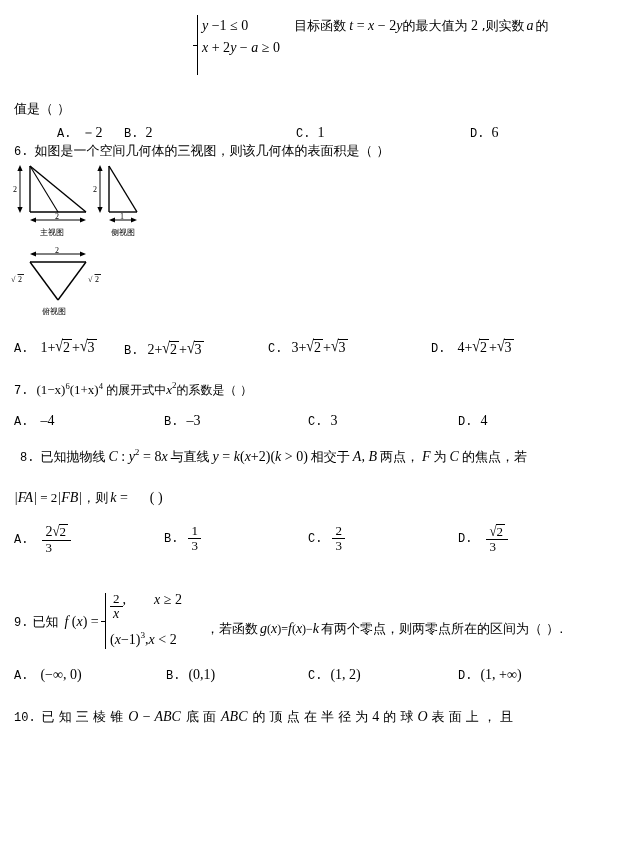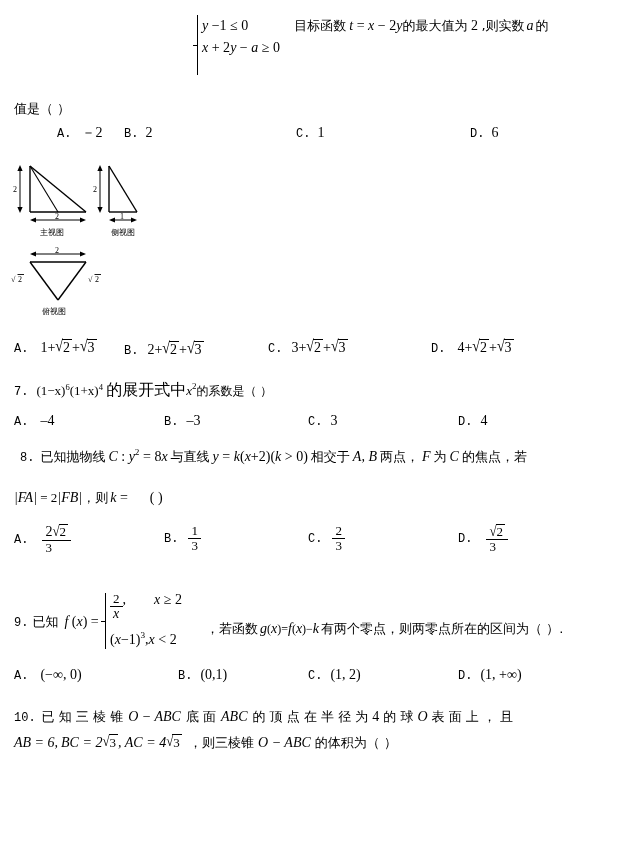--- a/index.html
+++ b/index.html
@@ -168,20 +168,24 @@
   </div>
   <div class="row" style="left:296px; top:123px;">
     <span class="opt-letter">C.</span>
     <span class="opt-val" style="margin-left:3px;">1</span>
   </div>
   <div class="row" style="left:470px; top:123px;">
     <span class="opt-letter">D.</span>
     <span class="opt-val" style="margin-left:3px;">6</span>
   </div>
 
+  <div class="row" style="left:14px; top:141px;">
+    <span class="qnum">6.</span>
+    <span class="cn" style="margin-left:2px;">如图是一个空间几何体的三视图，则该几何体的表面积是（    ）</span>
+  </div>
 
   <div id="three-view-figure">
     <svg width="160" height="170" viewBox="0 0 160 170">
 
       <g>
 
         <line x1="12" y1="6" x2="12" y2="48" stroke="#000" stroke-width="1"></line>
         <polygon points="12,3 9.4,9 14.6,9" fill="#000"></polygon>
         <polygon points="12,51 9.4,45 14.6,45" fill="#000"></polygon>
         <text class="fig-dim" x="5" y="30">2</text>
@@ -268,21 +272,21 @@
     <span class="opt-val" style="margin-left:8px;">
       <span>4</span><span>+</span><span class="sqrt"><span class="radic">√</span><span class="rad-body">2</span></span><span>+</span><span class="sqrt"><span class="radic">√</span><span class="rad-body">3</span></span>
     </span>
   </div>
 
   <div class="row" style="left:14px; top:380px;">
     <span class="qnum">7.</span>
     <span class="mn" style="margin-left:4px; font-size:13px;">
       <span>(1−x)</span><span class="sup">6</span><span>(1+x)</span><span class="sup">4</span>
     </span>
-    <span class="cn" style="font-size:16px;">的展开式中</span><span class="mi" style="font-size:13px;">x</span><span class="sup mn" style="font-size:9px;">2</span><span class="cn" style="font-size:12px;">的系数是（      ）</span>
+    <span class="cn" style="font-size:12px;">的展开式中</span><span class="mi" style="font-size:13px;">x</span><span class="sup mn" style="font-size:9px;">2</span><span class="cn" style="font-size:12px;">的系数是（      ）</span>
   </div>
 
   <div class="row" style="left:14px; top:411px;">
     <span class="opt-letter">A.</span>
     <span class="opt-val" style="margin-left:8px;">–4</span>
   </div>
   <div class="row" style="left:164px; top:411px;">
     <span class="opt-letter">B.</span>
     <span class="opt-val" style="margin-left:4px;">–3</span>
   </div>
@@ -358,37 +362,32 @@
   </div>
 
   <div class="row" style="left:206px; top:619px;">
     <span class="cn">，若函数</span><span class="mn" style="margin:0 2px; font-size:12px;"><span class="mi">g</span>(<span class="mi">x</span>)=<span class="mi">f</span>(<span class="mi">x</span>)−<span class="mi">k</span></span><span class="cn">有两个零点，则两零点所在的区间为（      ）.</span>
   </div>
 
   <div class="row" style="left:14px; top:665px;">
     <span class="opt-letter">A.</span>
     <span class="opt-val" style="margin-left:8px;">(−∞, 0)</span>
   </div>
-  <div class="row" style="left:178px; top:665px;">
+  <div class="row" style="left:166px; top:665px;">
     <span class="opt-letter">B.</span>
     <span class="opt-val" style="margin-left:4px;">(0,1)</span>
   </div>
   <div class="row" style="left:308px; top:665px;">
     <span class="opt-letter">C.</span>
     <span class="opt-val" style="margin-left:4px;">(1, 2)</span>
   </div>
   <div class="row" style="left:458px; top:665px;">
     <span class="opt-letter">D.</span>
     <span class="opt-val" style="margin-left:4px;">(1, +∞)</span>
   </div>
 
   <div class="row" style="left:14px; top:707px;">
     <span class="qnum">10.</span>
     <span class="cn" style="margin-left:2px;">已 知 三 棱 锥</span><span class="mi" style="margin:0 5px;">O − ABC</span><span class="cn">底 面</span><span class="mi" style="margin:0 5px;">ABC</span><span class="cn">的 顶 点 在 半 径 为</span><span class="mn" style="margin:0 4px;">4</span><span class="cn">的 球</span><span class="mi" style="margin:0 4px;">O</span><span class="cn">表 面 上 ， 且</span>
   </div>
 
-  <div class="row" style="left:14px; top:733px;">
-    <span class="mn" style="font-size:13px;">
-      <span class="mi">AB = 6,</span><span class="mi" style="margin-left:3px;">BC = 2</span><span class="sqrt"><span class="radic">√</span><span class="rad-body">3</span></span><span class="mi">, AC = 4</span><span class="sqrt"><span class="radic">√</span><span class="rad-body">3</span></span>
-    </span><span class="cn" style="margin-left:4px;">，则三棱锥</span><span class="mi" style="margin:0 4px;">O − ABC</span><span class="cn">的体积为（     ）</span>
-  </div>
 
 </div>
 
 </body></html>

